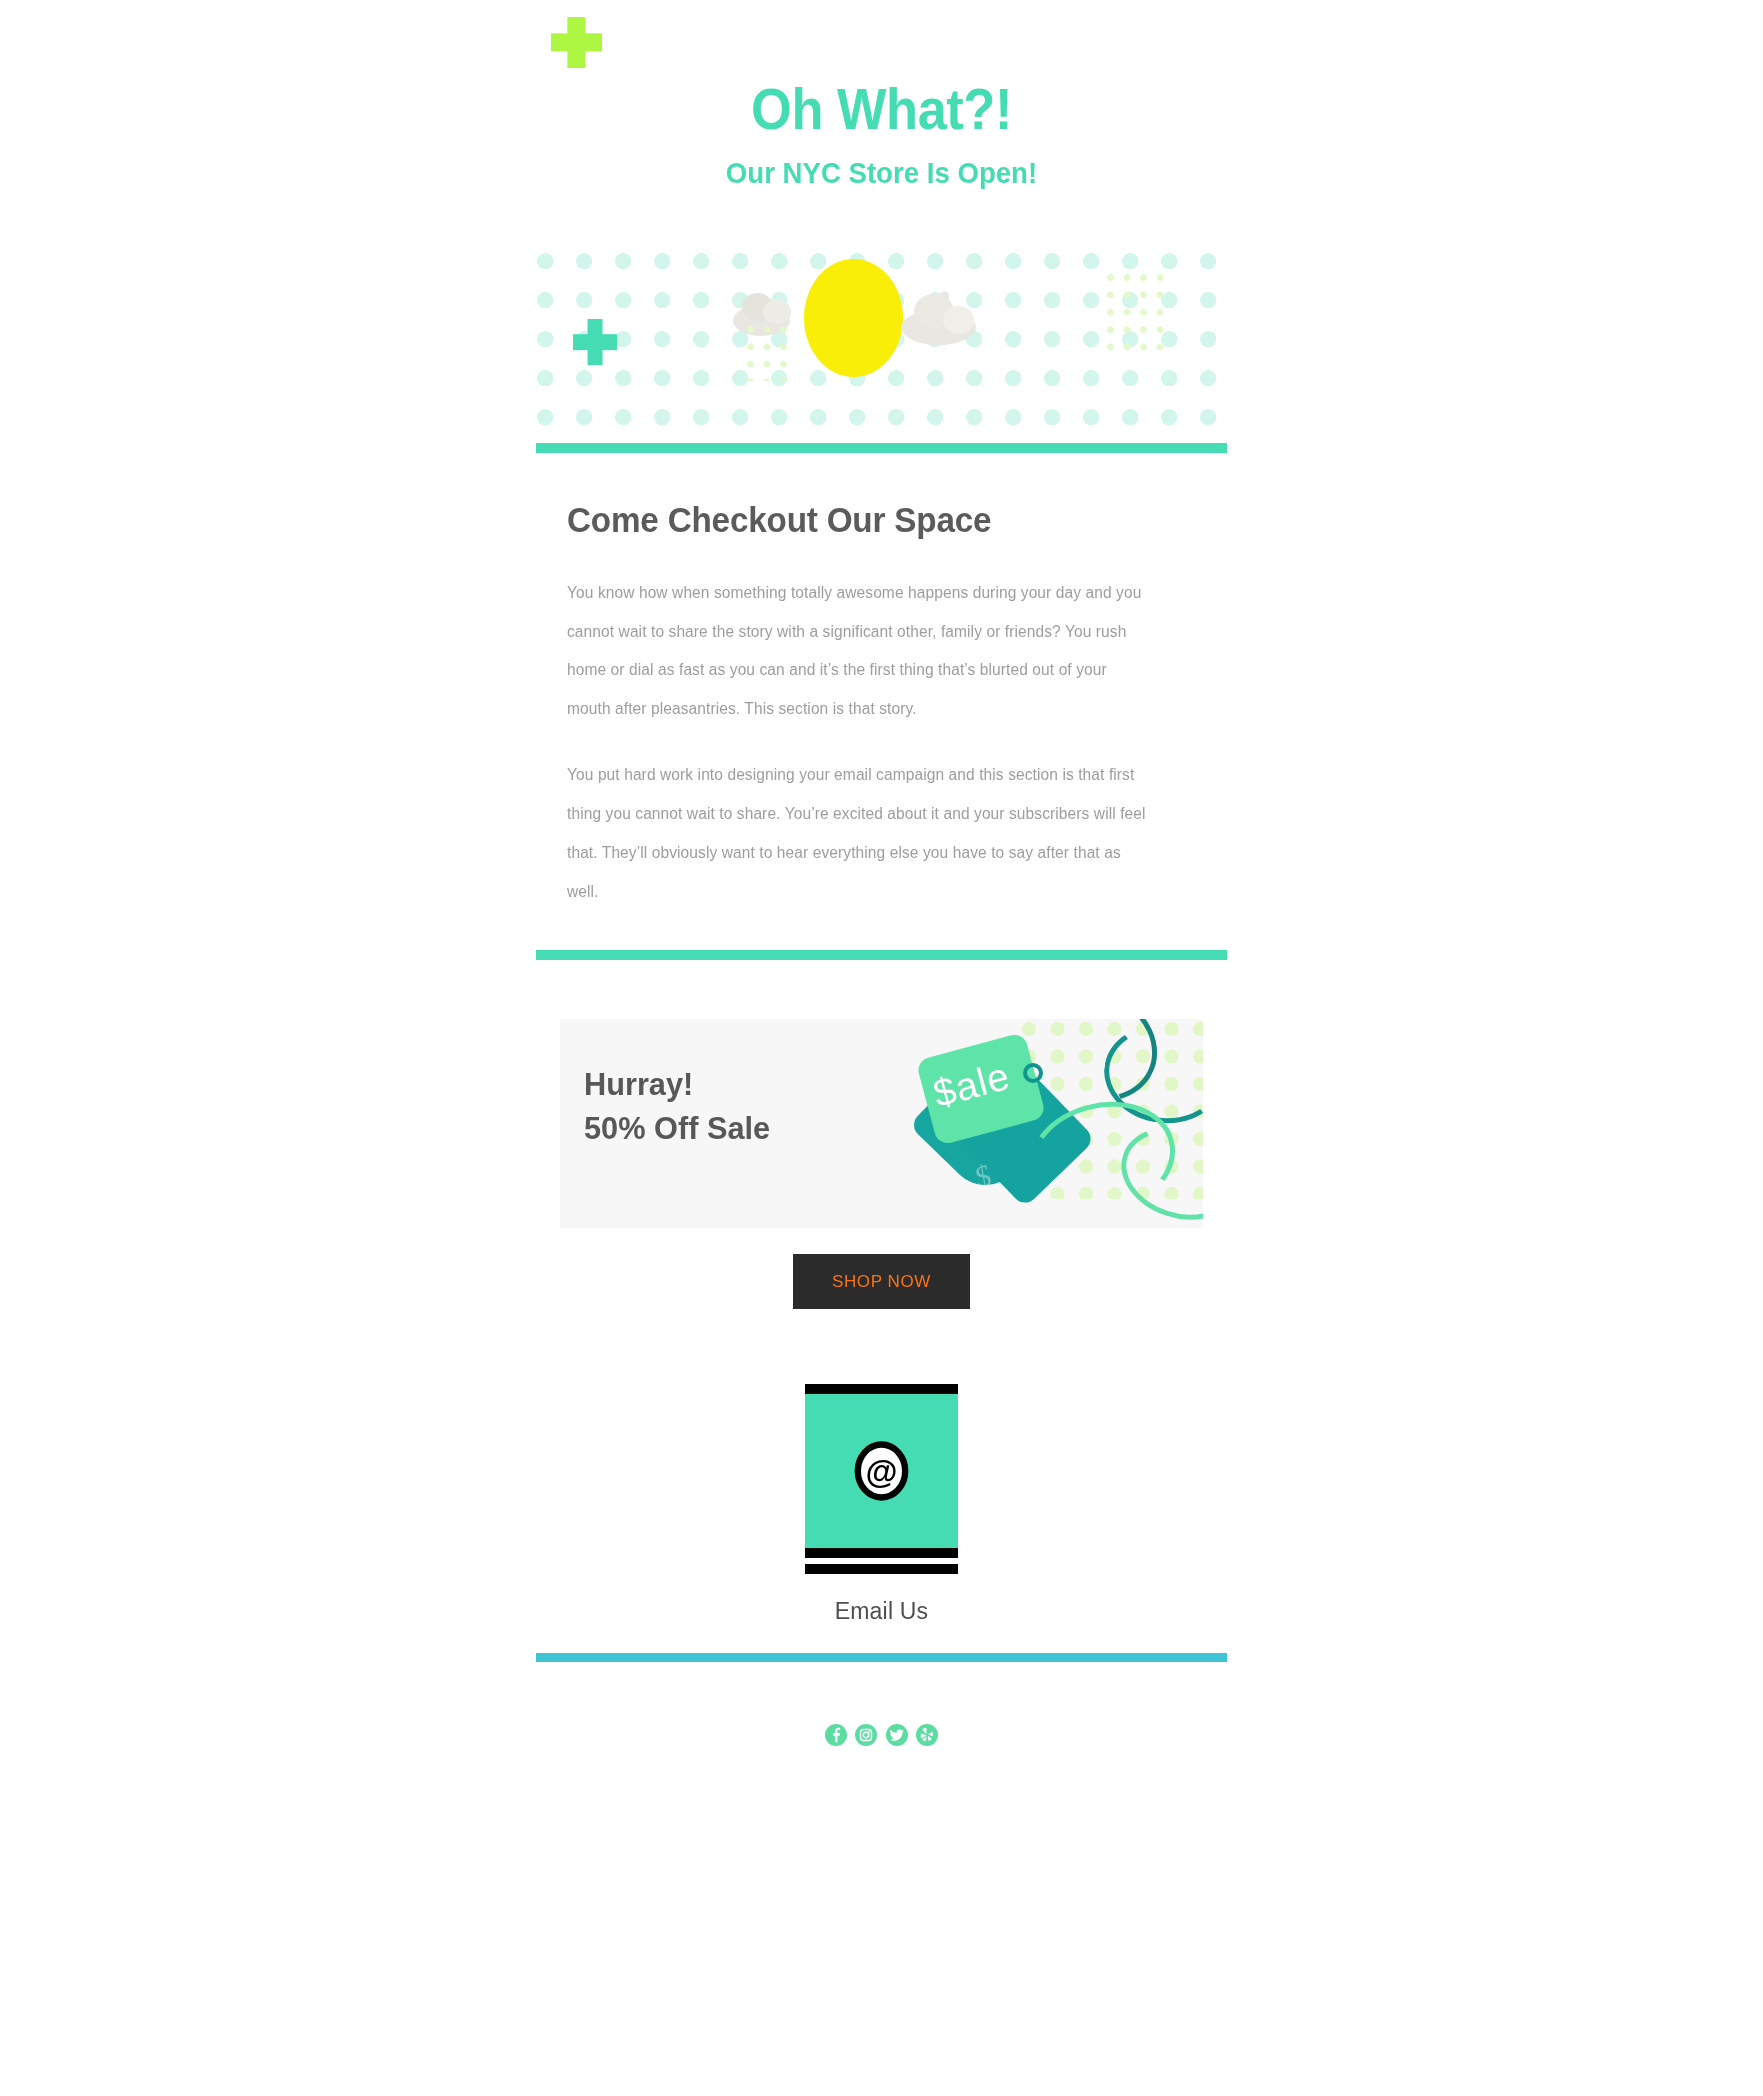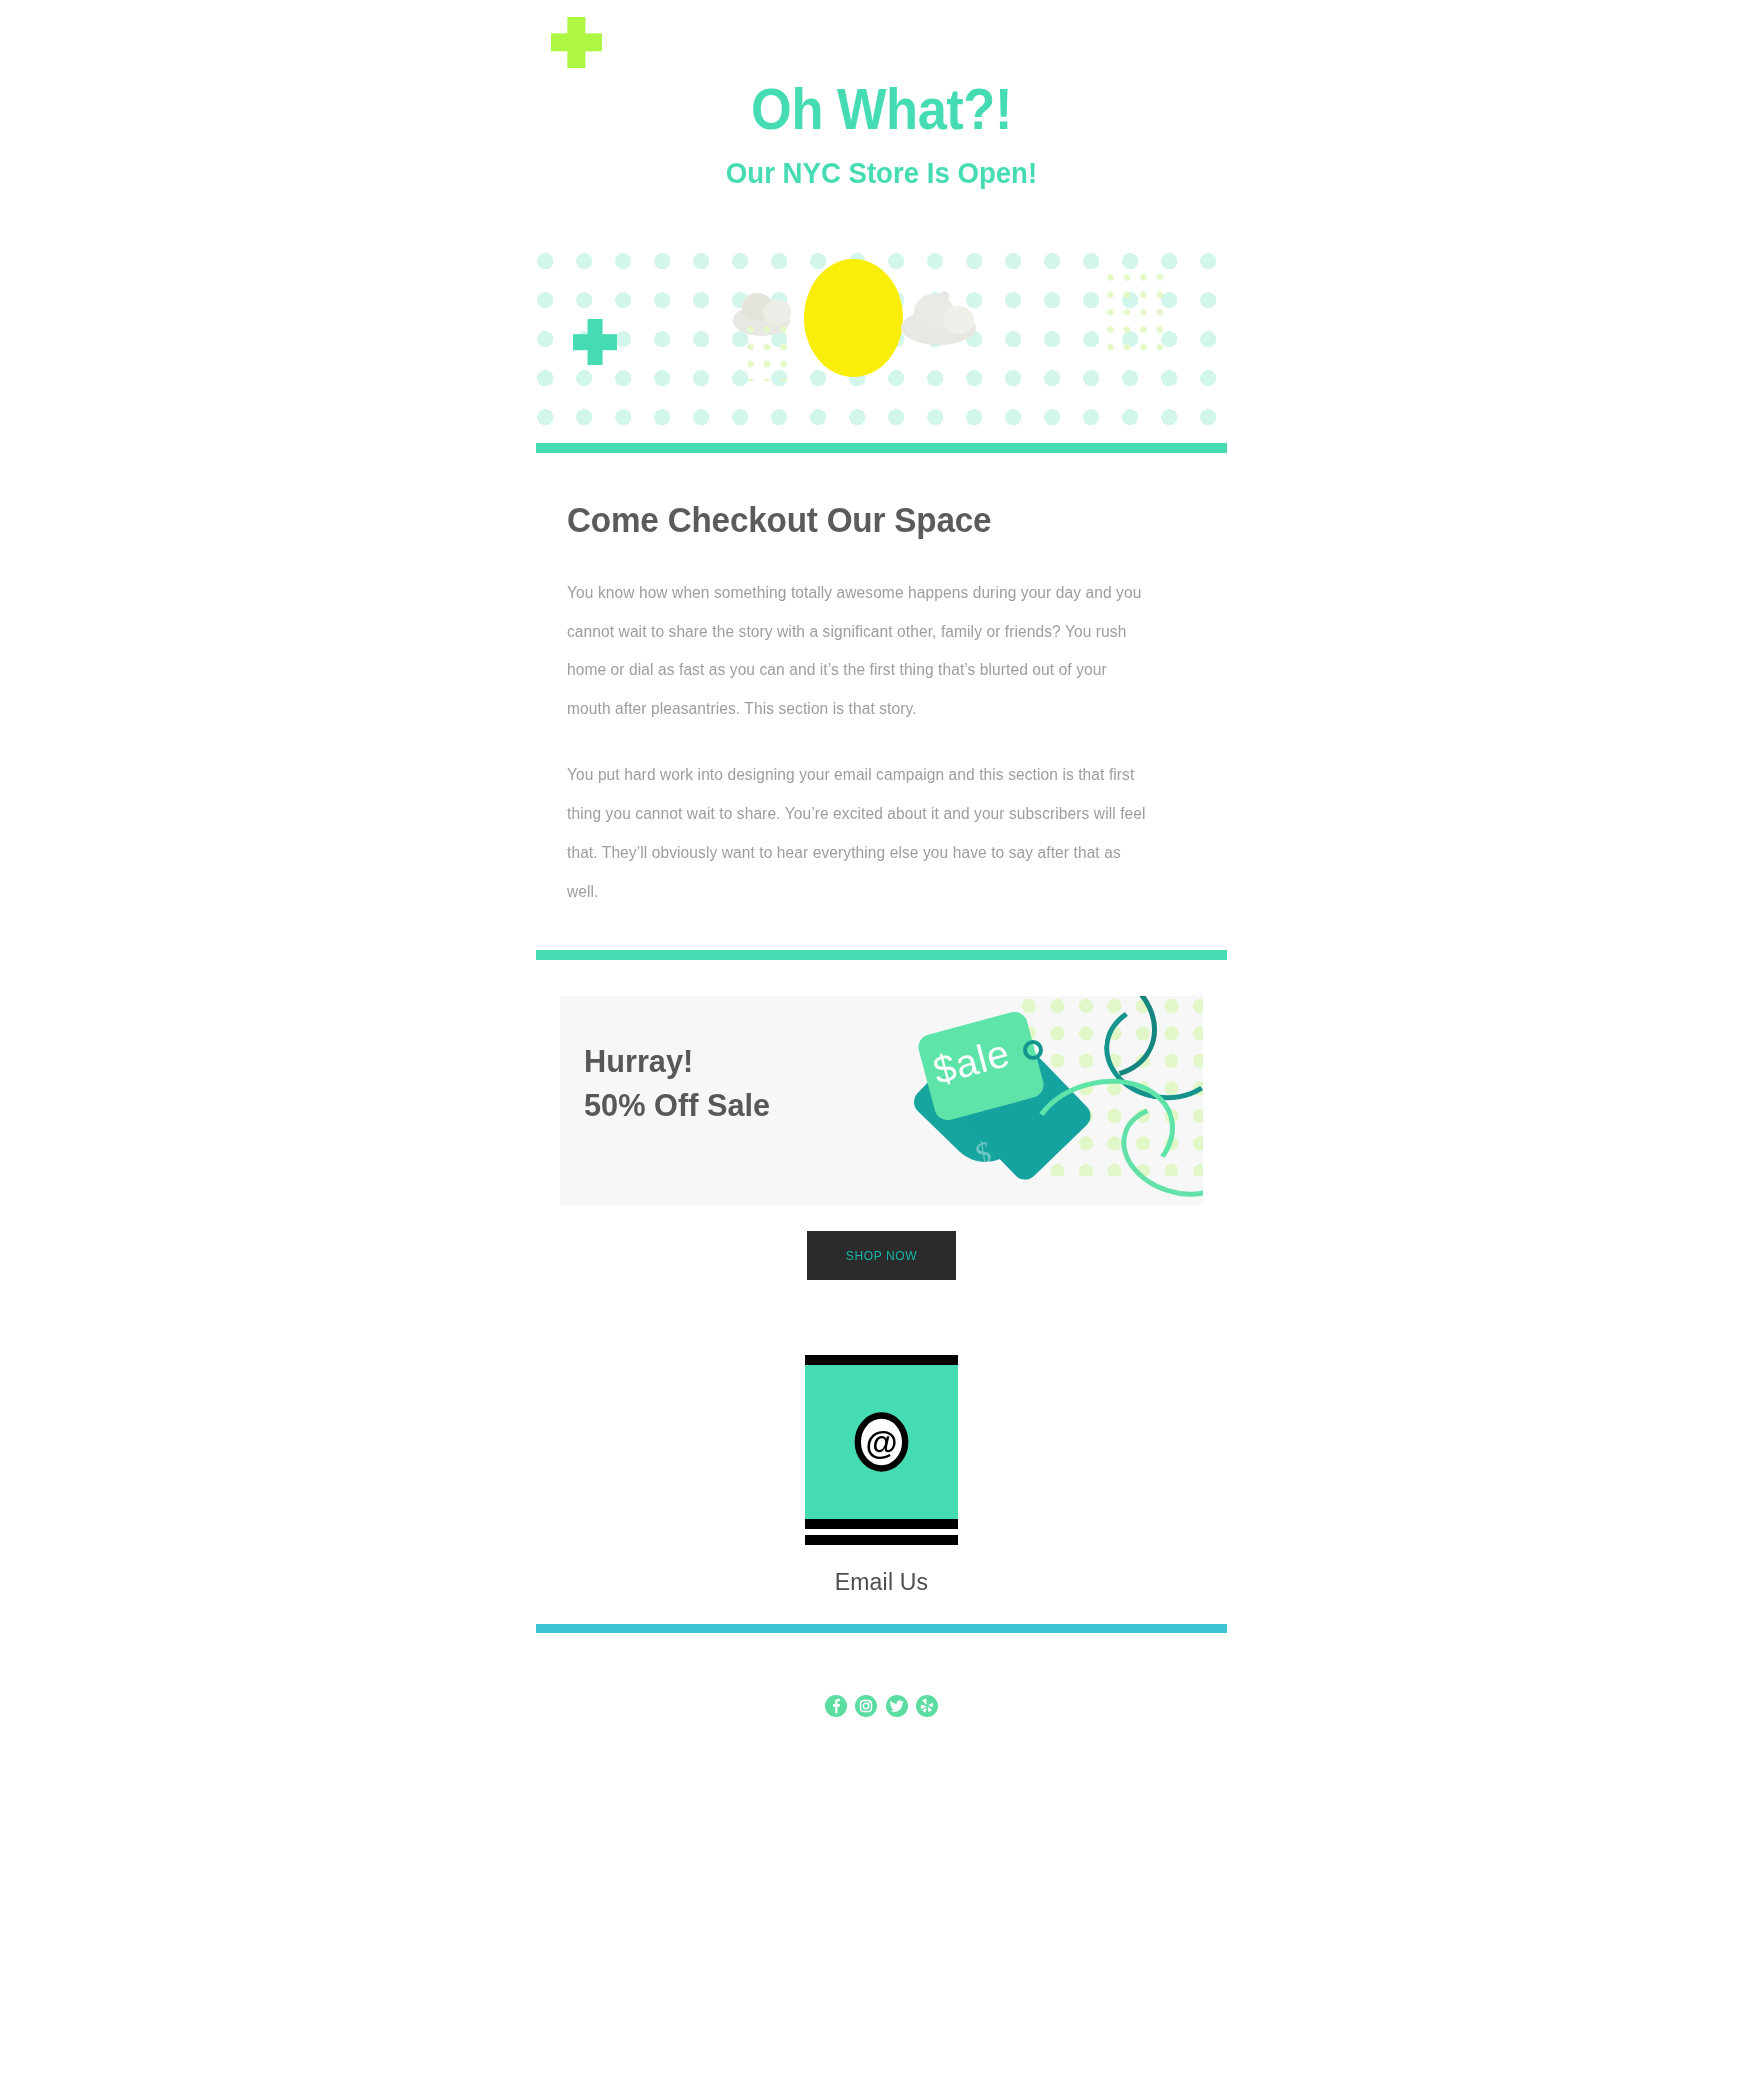--- a/index.html
+++ b/index.html
@@ -194,21 +194,21 @@
     line-height: 2.42;
     letter-spacing: 0.1px;
     max-width: 597px;
     transform: scaleX(0.97);
     transform-origin: left top;
   }
   .article-body p:last-child { margin-bottom: 0; }
   .article-spacer { height: 39px; }
 
   
-  .promo-outer { padding-top: 36px; text-decoration: underline; }
+  .promo-outer { padding-top: 59px; text-decoration: underline; }
   .promo {
     position: relative;
     margin: 0 auto;
     width: 643px;
     height: 209px;
     background: #F7F7F7;
     overflow: hidden;
   }
   .promo-text {
     position: absolute;
@@ -328,23 +328,23 @@
   }
 
   
   .cta-row {
     padding-top: 26px;
     text-align: center;
   }
   .cta-button {
     display: inline-block;
     background: #2B2B2B;
-    color: #14b8a6;
+    color: #f97316;
     font-family: "Liberation Sans", sans-serif;
-    font-size: 12px;
+    font-size: 17px;
     letter-spacing: 0.6px;
     padding: 17.4px 39px;
     border: none;
     cursor: pointer;
   }
 
   
   .cards-outer { padding-top: 75px; }
   .cards {
     display: flex;

